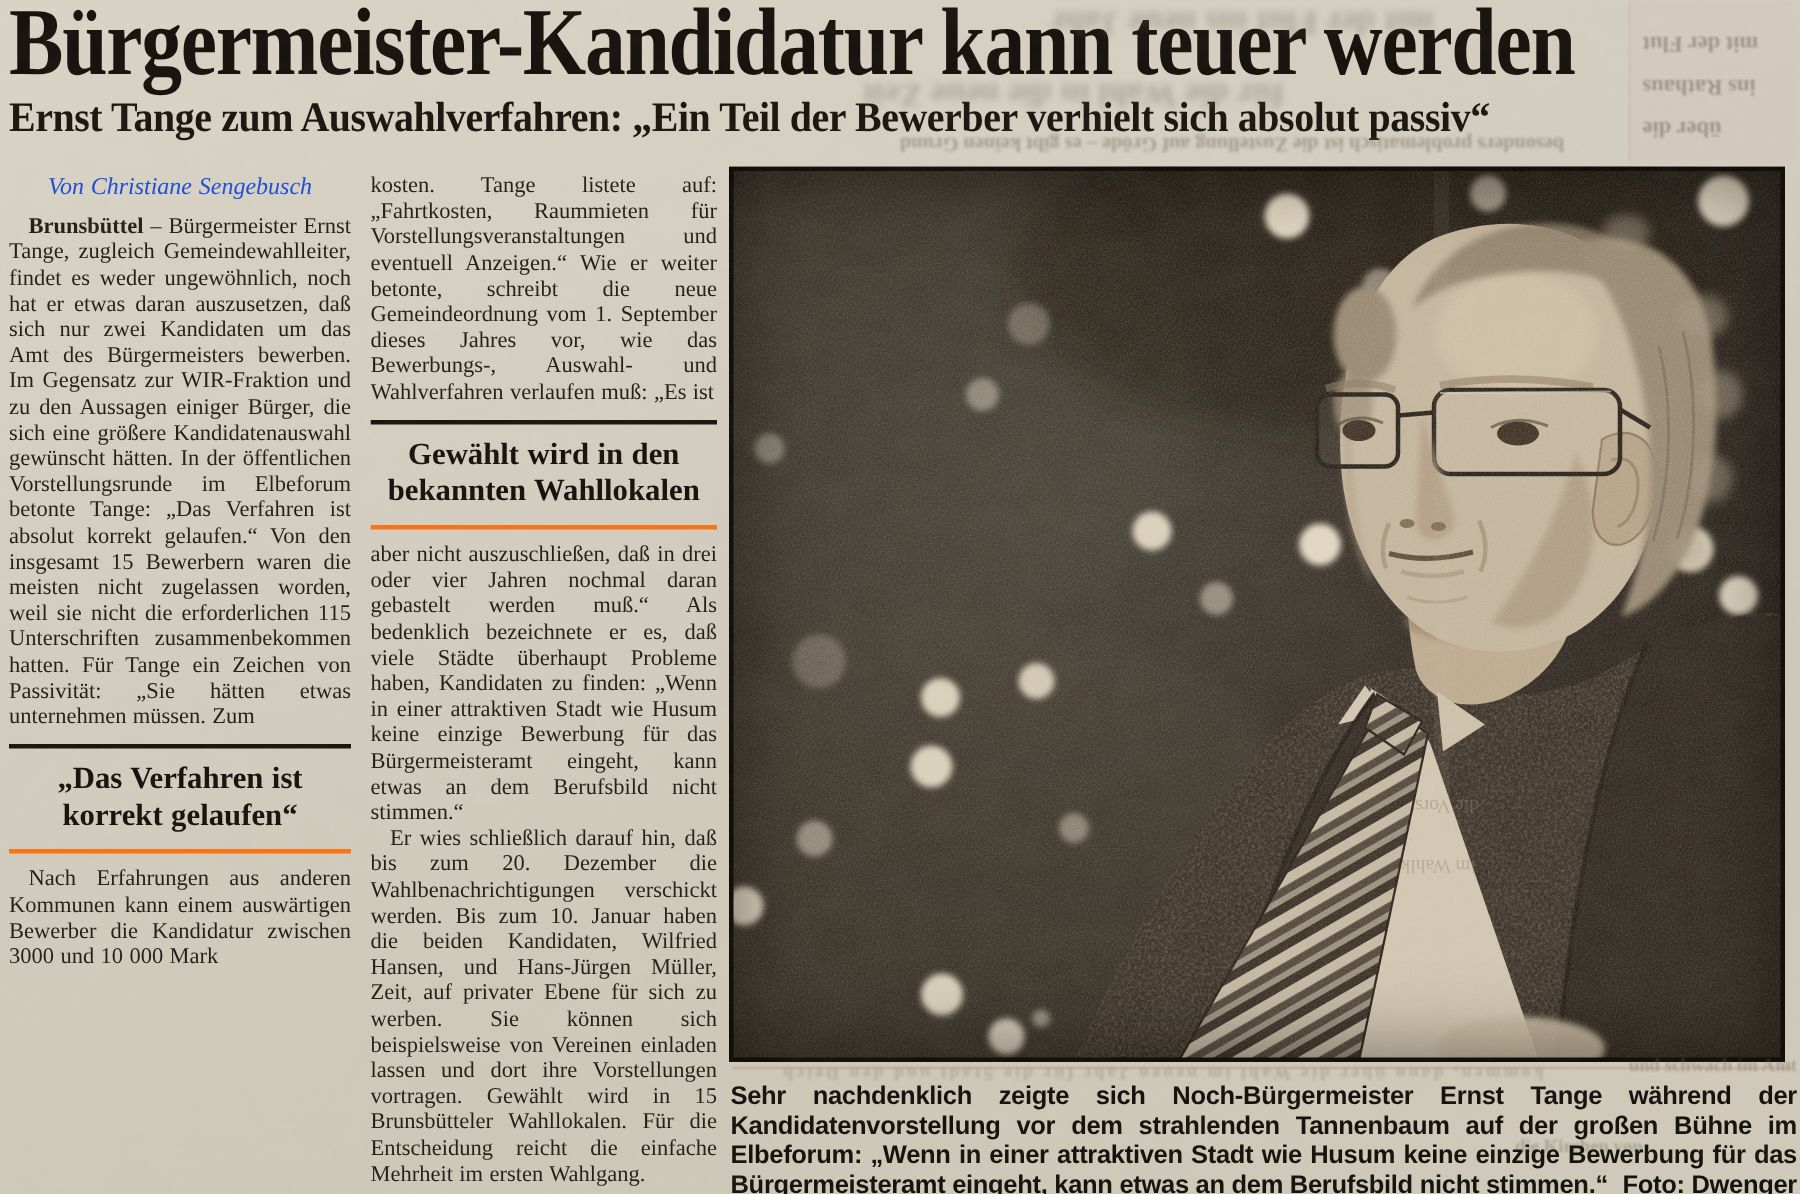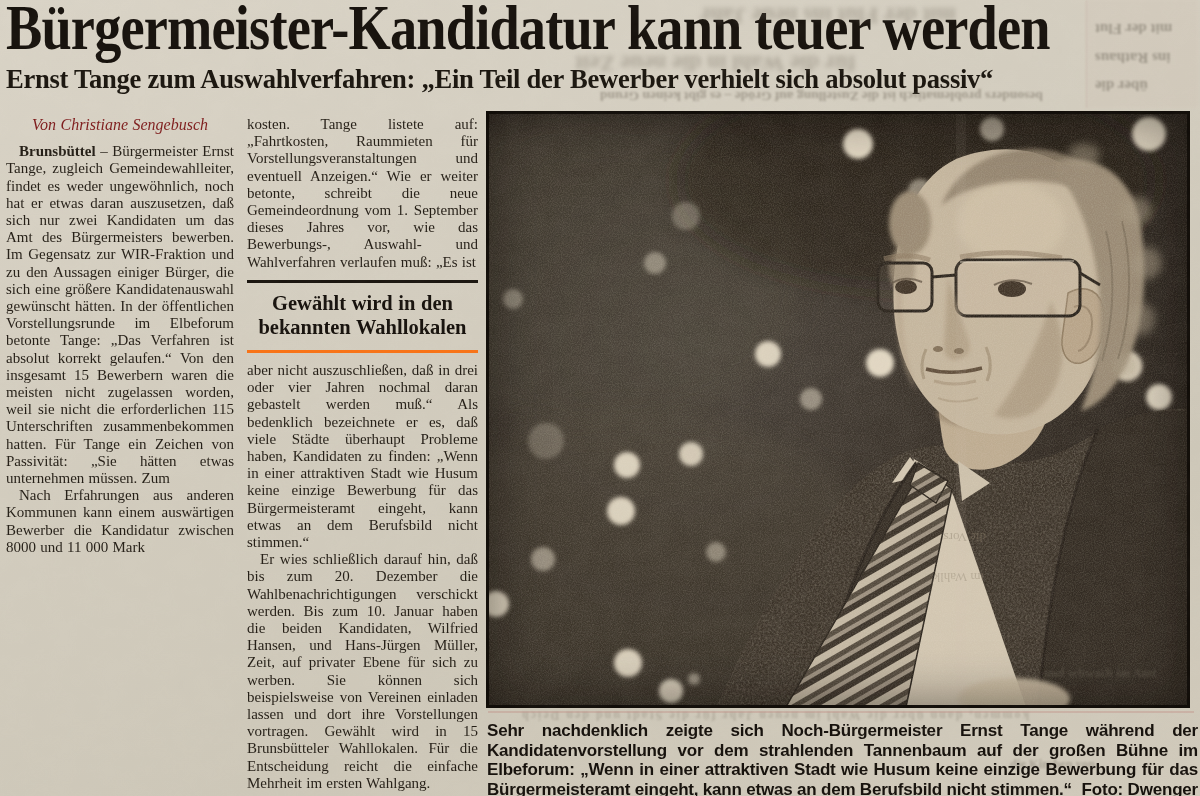--- a/index.html
+++ b/index.html
@@ -22,21 +22,21 @@
     transform:scaleX(.95);transform-origin:left top;
   }
   
   .col{
     position:absolute;top:112px;height:684px;overflow:hidden;
     font-size:15px;line-height:17.2px;text-align:justify;
     color:#241e16;hyphens:auto;-webkit-hyphens:auto;word-spacing:.5px;
   }
   .col-1{left:6px;width:228px;}
   .col-2{left:247px;width:231px;}
-  .byline{font-style:italic;text-align:center;font-size:16px;margin:4px 0 10px 0;color:#7f1d1d;}
+  .byline{font-style:italic;text-align:center;font-size:16px;margin:4px 0 10px 0;color:#1d4ed8;}
   .col p{margin:0;}
   .lead{font-weight:bold;}
   .indent{text-indent:13px;}
   .crosshead{
     border-top:3px solid #1a150f;border-bottom:3px solid #f97316;
     margin:9px 0 9px 0;padding:8px 4px 10px 4px;
     text-align:center;font-weight:bold;font-size:20.5px;line-height:1.2;color:#17120d;
     text-indent:0;hyphens:none;-webkit-hyphens:none;
   }
   
@@ -77,32 +77,33 @@
 <body>
 
 <div class="ghost flip g-big" style="left:700px;top:2px;">mit der Flut ins neue Jahr</div>
 <div class="ghost flip g-big" style="left:575px;top:50px;">für die Wahl in die neue Zeit</div>
 <div class="ghost flip g-sub" style="left:600px;top:88px;">besonders problematisch ist die Zustellung auf Gröde – es gibt keinen Grund</div>
 <div class="ghost g-box">
   <div>mit der Flut</div>
   <div>ins Rathaus</div>
   <div>über die</div>
 </div>
-<div class="ghost g-small" style="left:1002px;top:666px;width:196px;text-align:center;">und schwach im Amt</div>
+<div class="ghost g-small" style="left:1002px;top:703px;width:196px;text-align:right;">und schwach im Amt</div>
 <div class="ghost g-small" style="left:1010px;top:757px;">die Kirchen von</div>
 <div class="ghost flip g-strip" style="left:520px;top:708px;">kommen, dann über die Wahl im neuen Jahr für die Stadt und den Deich</div>
 <div class="pinkline"></div>
 
 <h1 class="headline">Bürgermeister-Kandidatur kann teuer werden</h1>
 <h2 class="subhead">Ernst Tange zum Auswahlverfahren: „Ein Teil der Bewerber verhielt sich absolut passiv“</h2>
 
 <div class="col col-1">
   <div class="byline">Von Christiane Sengebusch</div>
   <p class="indent"><span class="lead">Brunsbüttel</span><span> – Bürgermeister Ernst Tange, zugleich Gemeindewahlleiter, findet es weder ungewöhnlich, noch hat er etwas daran auszusetzen, daß sich nur zwei Kandidaten um das Amt des Bürgermeisters bewerben. Im Gegensatz zur WIR-Fraktion und zu den Aussagen einiger Bürger, die sich eine größere Kandidatenauswahl gewünscht hätten. In der öffentlichen Vorstellungsrunde im Elbeforum betonte Tange: „Das Verfahren ist absolut korrekt gelaufen.“ Von den insgesamt 15 Bewerbern waren die meisten nicht zugelassen worden, weil sie nicht die erforderlichen 115 Unterschriften zusammenbekommen hatten. Für Tange ein Zeichen von Passivität: „Sie hätten etwas unternehmen müssen. Zum</span></p>
-  <p class="indent">Nach Erfahrungen aus anderen Kommunen kann einem auswärtigen Bewerber die Kandidatur zwischen 8000 und 11 000 Mark</p>
+  <div class="crosshead">„Das Verfahren ist korrekt gelaufen“</div>
+  <p class="indent">Nach Erfahrungen aus anderen Kommunen kann einem auswärtigen Bewerber die Kandidatur zwischen 3000 und 10 000 Mark</p>
 </div>
 
 <div class="col col-2" style="padding-top:4px;">
   <p>kosten. Tange listete auf: „Fahrtkosten, Raummieten für Vorstellungsveranstaltungen und eventuell Anzeigen.“ Wie er weiter betonte, schreibt die neue Gemeindeordnung vom 1. September dieses Jahres vor, wie das Bewerbungs-, Auswahl- und Wahlverfahren verlaufen muß: „Es ist</p>
   <div class="crosshead">Gewählt wird in den bekannten Wahllokalen</div>
   <p>aber nicht auszuschließen, daß in drei oder vier Jahren nochmal daran gebastelt werden muß.“ Als bedenklich bezeichnete er es, daß viele Städte überhaupt Probleme haben, Kandidaten zu finden: „Wenn in einer attraktiven Stadt wie Husum keine einzige Bewerbung für das Bürgermeisteramt eingeht, kann etwas an dem Berufsbild nicht stimmen.“</p>
   <p class="indent">Er wies schließlich darauf hin, daß bis zum 20. Dezember die Wahlbenachrichtigungen verschickt werden. Bis zum 10. Januar haben die beiden Kandidaten, Wilfried Hansen, und Hans-Jürgen Müller, Zeit, auf privater Ebene für sich zu werben. Sie können sich beispielsweise von Vereinen einladen lassen und dort ihre Vorstellungen vortragen. Gewählt wird in 15 Brunsbütteler Wahllokalen. Für die Entscheidung reicht die einfache Mehrheit im ersten Wahlgang.</p>
 </div>
 
 <div class="photo">

